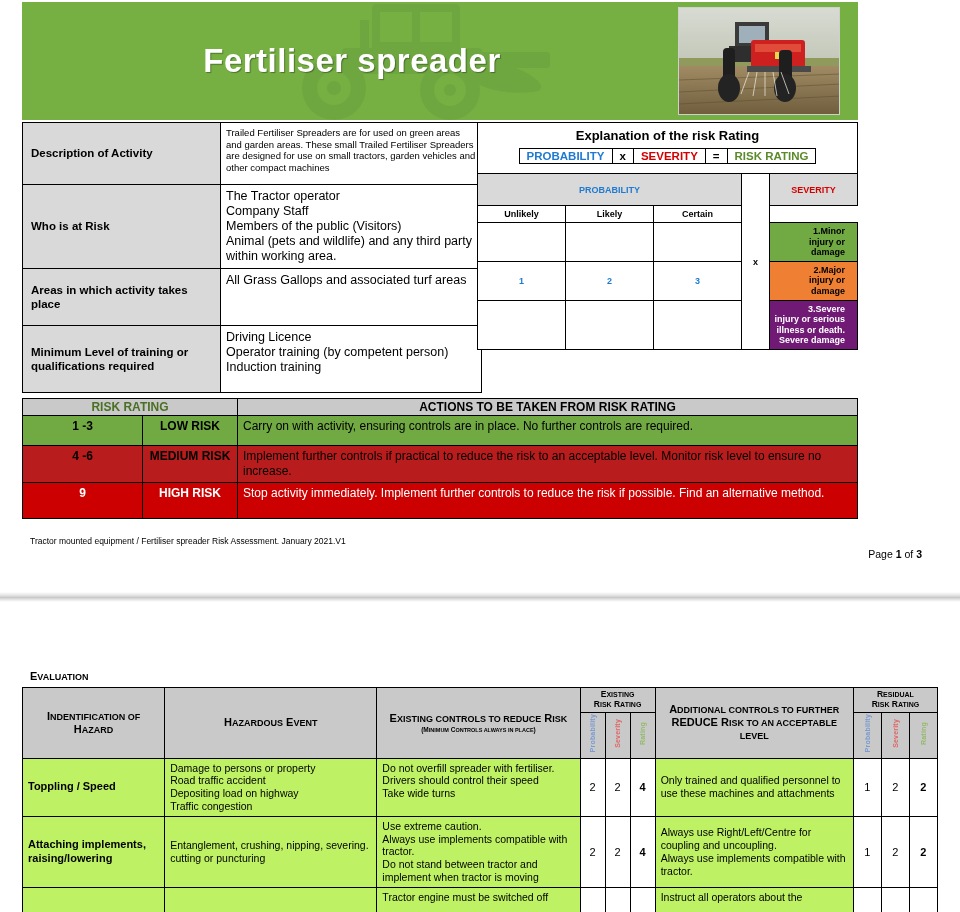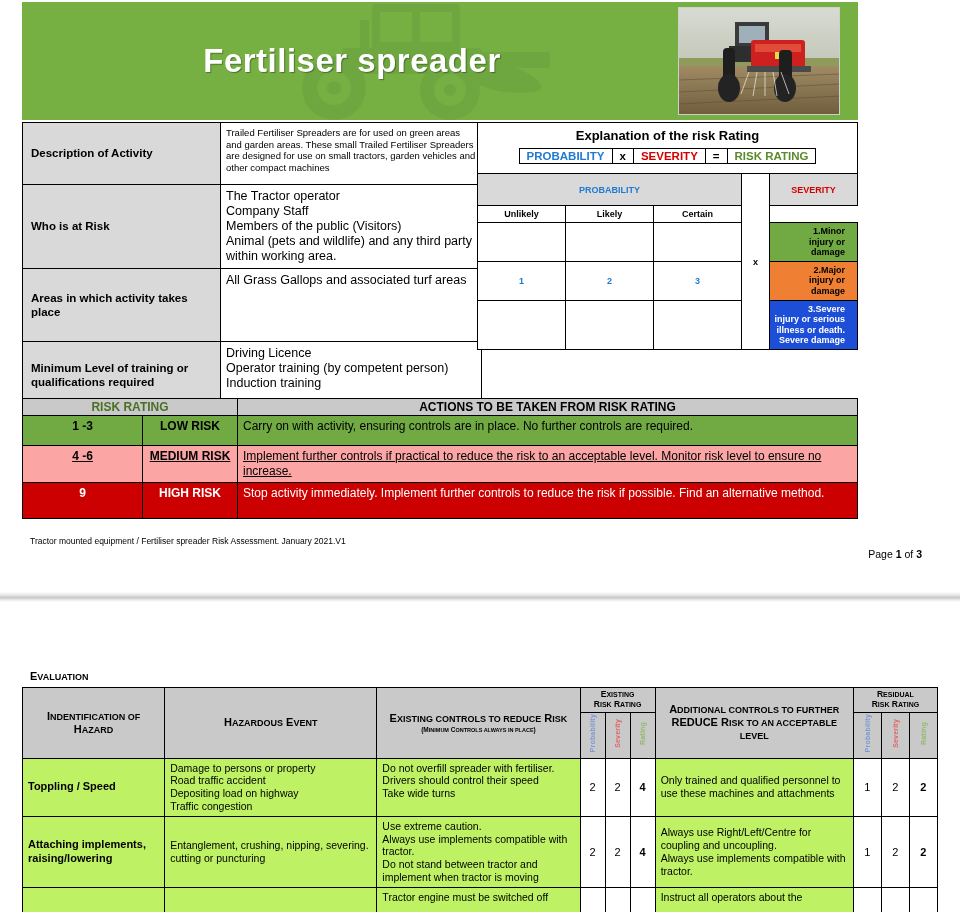--- a/index.html
+++ b/index.html
@@ -76,33 +76,33 @@
     text-align:center; padding:1px 0;
   }
   .prob-sub { text-align:center; font-weight:bold; font-size:9.5px; padding:3px 0; background:#fff; }
   .prob-num { text-align:center; font-weight:bold; font-size:11px; color:#1f7ad1; padding:5px 0; background:#fff; }
   .prob-blank { background:#fff; height:19px; }
   .x-cell { text-align:center; font-weight:bold; font-size:12px; background:#fff; vertical-align:middle; }
   .sev-title { background:#d9d9d9; color:#d40000; font-weight:bold; font-size:10.5px; text-align:center; }
   .sev-row { font-weight:bold; font-size:8.5px; padding:3px 12px; line-height:1.18;text-align:right; }
   .sev-1 { background:#71a943; }
   .sev-2 { background:#ef8033; }
-  .sev-3 { background:#1d4ed8; color:#fff; }
+  .sev-3 { background:#701a75; color:#fff; }
   .sev-num { display:inline-block; width:16px; }
 
   
   .rr-table { position:absolute; left:22px; top:398px; width:836px; border-collapse:collapse; table-layout:fixed; }
   .rr-table td { border:1px solid #000; }
   .rr-head-l { background:#c9c9c9; color:#4a7024; font-weight:bold; font-size:12px; text-align:center; padding:1px 0; }
   .rr-head-r { background:#c9c9c9; color:#000; font-weight:bold; font-size:12px; text-align:center; padding:1px 0; }
   .rr-num { text-align:center; font-weight:bold; font-size:12px; vertical-align:top; padding:3px 14px; }
   .rr-lab { text-align:center; font-weight:bold; font-size:12px; vertical-align:top; padding:3px 6px; }
   .rr-act { font-size:12px; padding:3px 5px; vertical-align:top; line-height:1.25;margin-left:12px; }
   .row-low  td { background:#71a943; }
-  .row-med  td { background:#fca5a5;text-decoration:underline; }
+  .row-med  td { background:#b91c1c; }
   .row-high td { background:#cc0000; color:#fff; }
 
   
   .footer-line { position:absolute; left:30px; top:536px; font-size:8.5px; }
   .footer-page { position:absolute; right:38px; top:548px; font-size:10.5px; }
   .footer-page b { font-weight:bold; }
 
   
   .page-sep {
     position:absolute; left:0; top:592px; width:960px; height:10px;
@@ -221,21 +221,21 @@
       </tr>
       <tr>
         <td class="lbl">Who is at Risk</td>
         <td class="val" style="white-space:pre-line;height:82px;">The Tractor operator
 Company Staff
 Members of the public (Visitors)
 Animal (pets and wildlife) and any third party within working area.</td>
       </tr>
       <tr>
         <td class="lbl">Areas in which activity takes place</td>
-        <td class="val" style="white-space:pre-line;height:73px;margin-left:29px;">All Grass Gallops and associated turf areas</td>
+        <td class="val" style="white-space:pre-line;height:57px;margin-left:29px;">All Grass Gallops and associated turf areas</td>
       </tr>
       <tr>
         <td class="lbl">Minimum Level of training or qualifications required</td>
         <td class="val" style="white-space:pre-line;height:67px;">Driving Licence
 Operator training (by competent person)
 Induction training</td>
       </tr>
     </tbody>
       </table>
 

